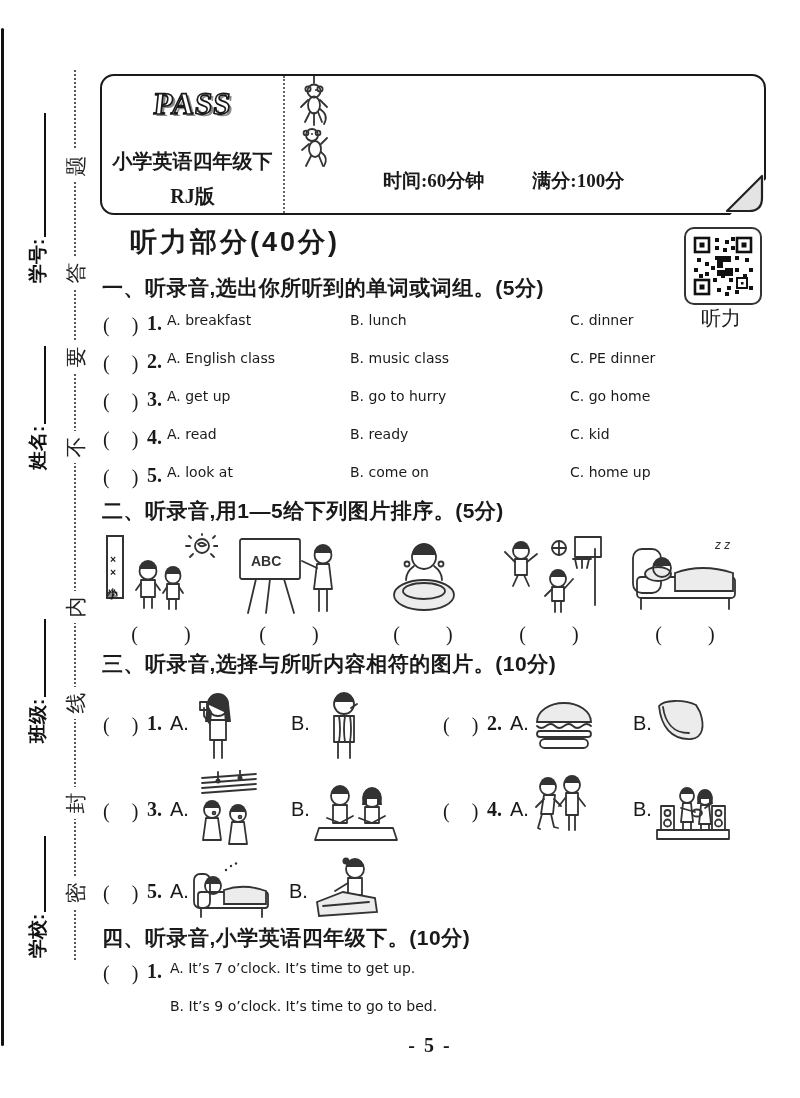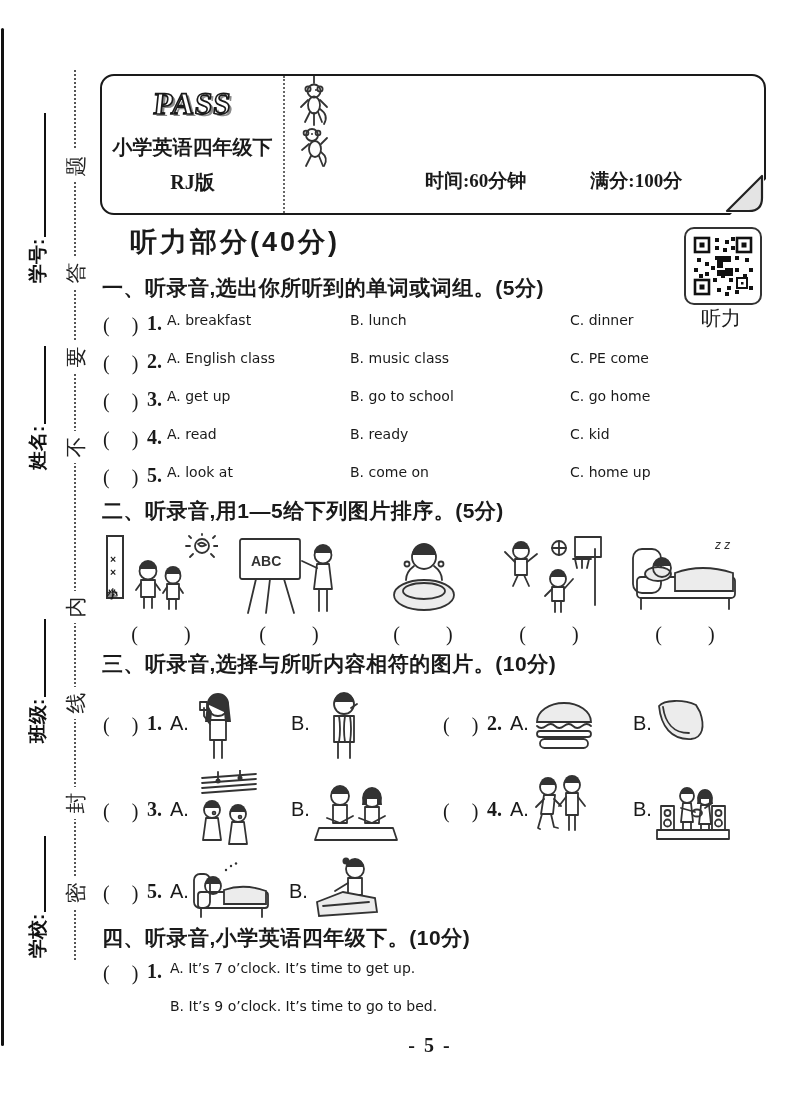--- a/index.html
+++ b/index.html
@@ -19,28 +19,28 @@
 
   
   .hbox{left:100px;top:74px;width:662px;height:137px;border:2.5px solid #1a1a1a;
         border-radius:14px;display:flex;}
   .hbox-left{width:183px;border-right:2px dotted #666;display:flex;flex-direction:column;
              align-items:center;padding-top:10px;box-sizing:border-box;}
   .pass-logo{font-family:"Liberation Serif",serif;font-weight:900;font-size:31px;
              letter-spacing:1px;transform:skewX(-6deg);color:#333;
              -webkit-text-fill-color:#fff;-webkit-text-stroke:1.7px #1a1a1a;
              text-shadow:3px 2px 0 #8a8a8a;}
-  .book-title{font-family:"Liberation Serif",serif;font-weight:bold;font-size:20px;margin-top:12px;text-align:right;}
+  .book-title{font-family:"Liberation Serif",serif;font-weight:bold;font-size:20px;margin-top:26px;text-align:right;}
   .edition{font-family:"Liberation Serif",serif;font-weight:bold;font-size:20px;margin-top:8px;}
   .hbox-right{position:relative;flex:1;}
   .unit-row{position:absolute;left:66px;top:30px;display:flex;align-items:baseline;gap:16px;white-space:nowrap;}
   .unit-en{font-family:"Liberation Serif",serif;font-weight:bold;font-size:31px;}
   .unit-cn{font-weight:900;font-size:28px;letter-spacing:2px;}
-  .info-row{position:absolute;left:98px;top:92px;display:flex;gap:64px;
-            font-family:"Liberation Serif",serif;font-weight:bold;font-size:19px;margin-left:42px;}
+  .info-row{position:absolute;left:98px;top:92px;display:flex;gap:48px;
+            font-family:"Liberation Serif",serif;font-weight:bold;font-size:19px;}
   .fold-svg{position:absolute;right:-3px;bottom:-3px;}
 
   
   .part-title{left:130px;top:224px;width:610px;text-align:left;font-weight:700;
               font-size:27px;letter-spacing:3px;}
   .qr-box{left:684px;top:227px;width:74px;height:74px;border:2px solid #333;
           border-radius:10px;display:flex;align-items:center;justify-content:center;background:#fff;}
   .qr-label{left:684px;top:305px;width:74px;text-align:center;font-size:20px;}
 
   .sec-heading{left:102px;font-weight:900;font-size:21px;letter-spacing:0.5px;}
@@ -185,27 +185,27 @@
     <span class="qnum" style="left:44px">1.</span>
     <span class="opt" style="left:64px">A. breakfast</span>
     <span class="opt" style="left:247px">B. lunch</span>
     <span class="opt" style="left:467px">C. dinner</span>
   </div>
   <div class="abs qrow" style="top:350px">
     <span class="qparen" style="left:0">(　)</span>
     <span class="qnum" style="left:44px">2.</span>
     <span class="opt" style="left:64px">A. English class</span>
     <span class="opt" style="left:247px">B. music class</span>
-    <span class="opt" style="left:467px">C. PE come</span>
+    <span class="opt" style="left:467px">C. PE dinner</span>
   </div>
   <div class="abs qrow" style="top:388px">
     <span class="qparen" style="left:0">(　)</span>
     <span class="qnum" style="left:44px">3.</span>
     <span class="opt" style="left:64px">A. get up</span>
-    <span class="opt" style="left:247px">B. go to school</span>
+    <span class="opt" style="left:247px">B. go to hurry</span>
     <span class="opt" style="left:467px">C. go home</span>
   </div>
   <div class="abs qrow" style="top:426px">
     <span class="qparen" style="left:0">(　)</span>
     <span class="qnum" style="left:44px">4.</span>
     <span class="opt" style="left:64px">A. read</span>
     <span class="opt" style="left:247px">B. ready</span>
     <span class="opt" style="left:467px">C. kid</span>
   </div>
   <div class="abs qrow" style="top:464px">

